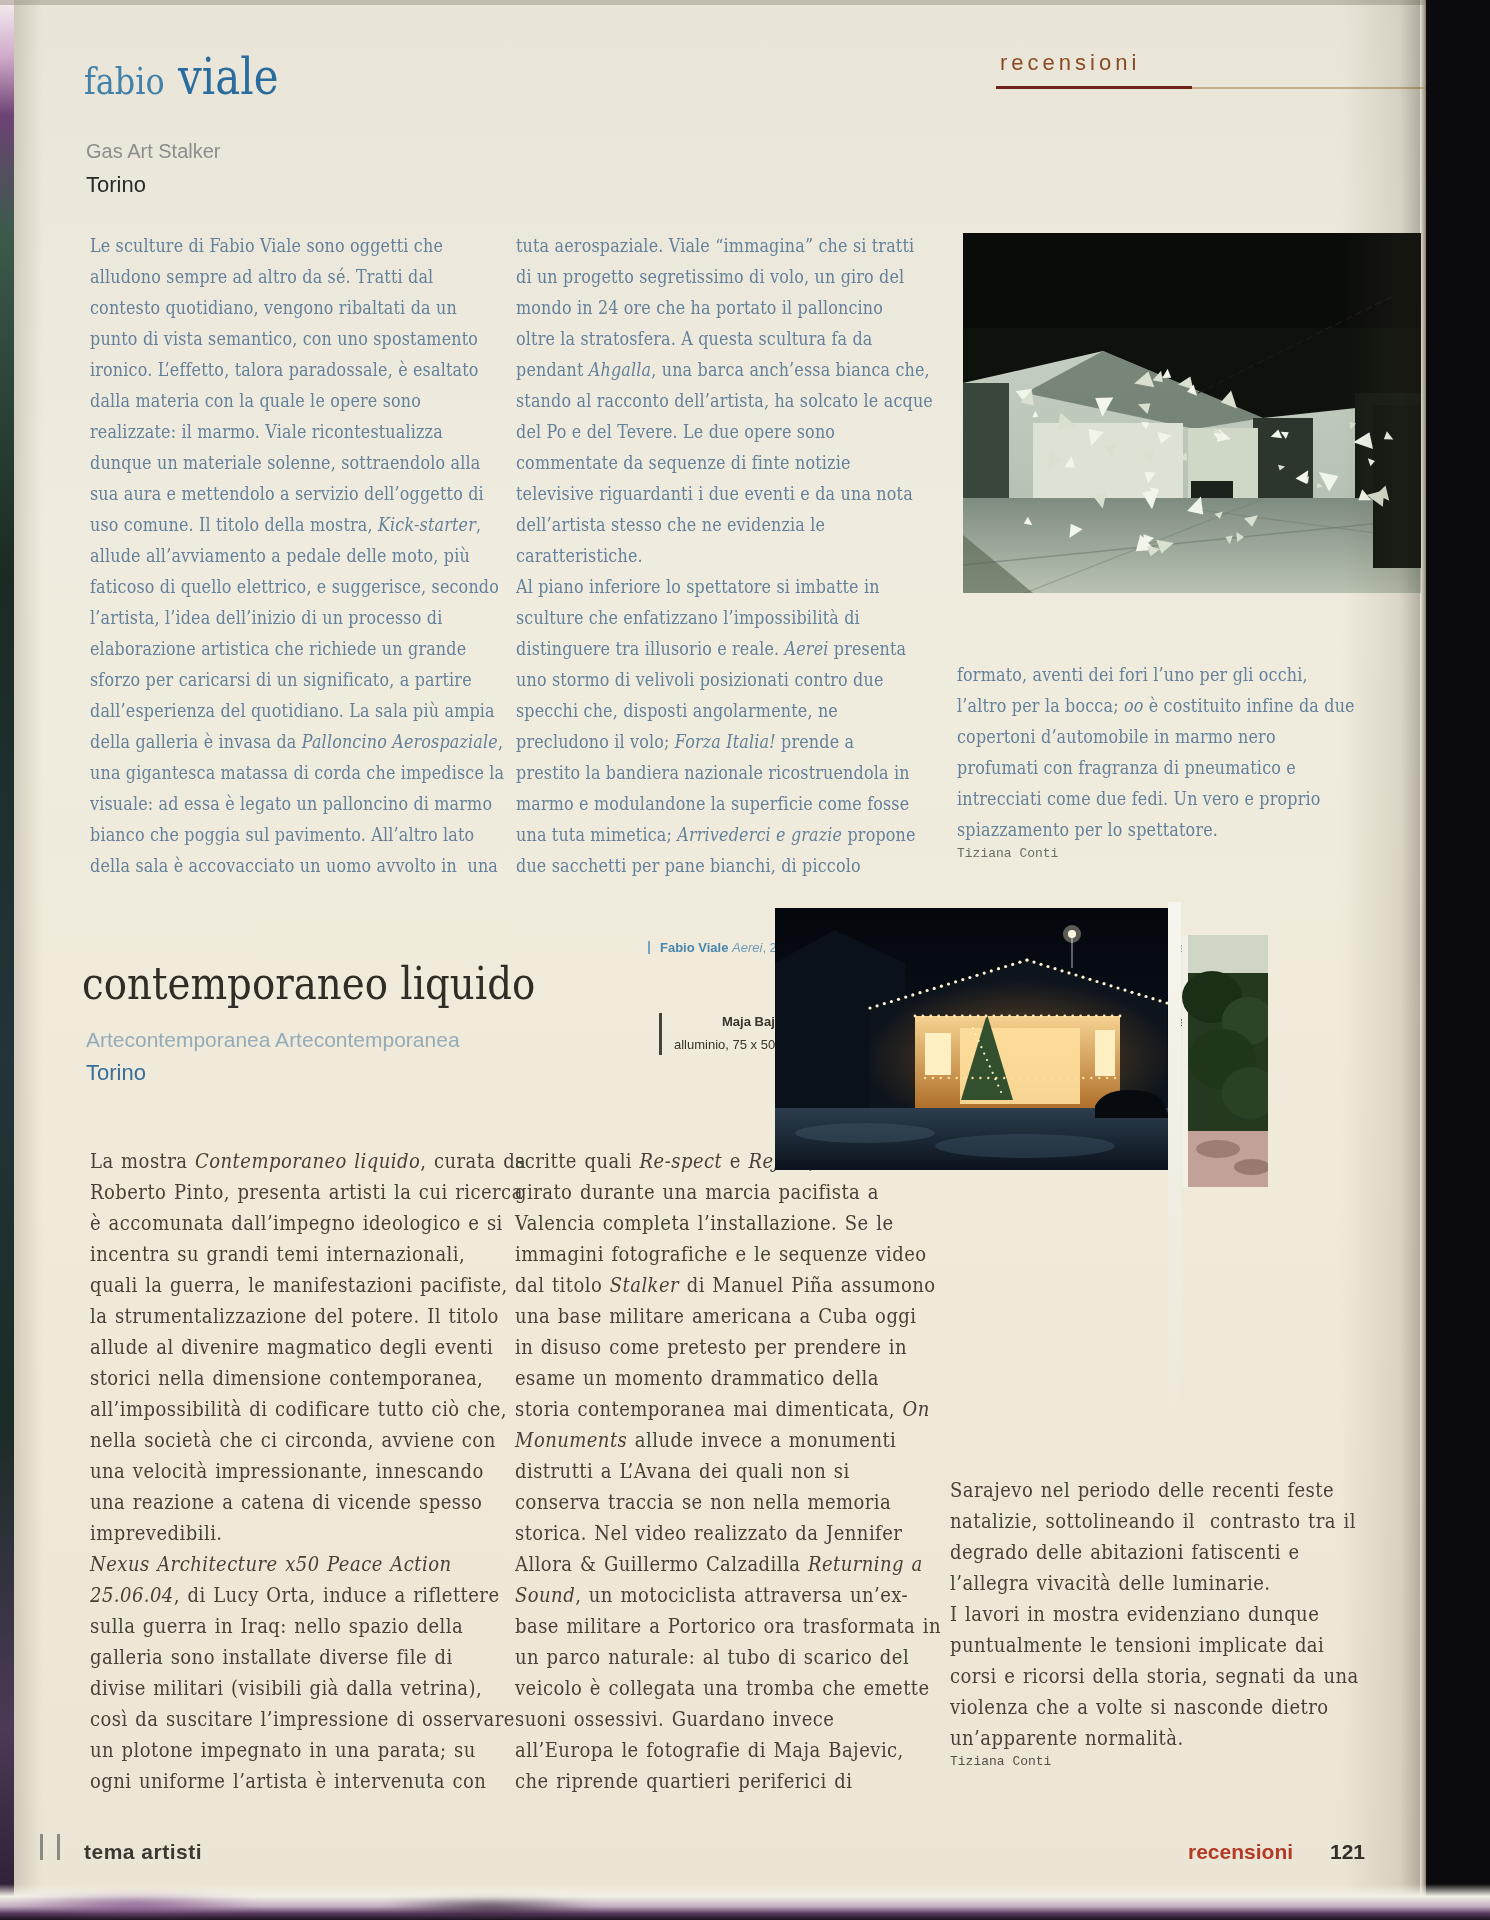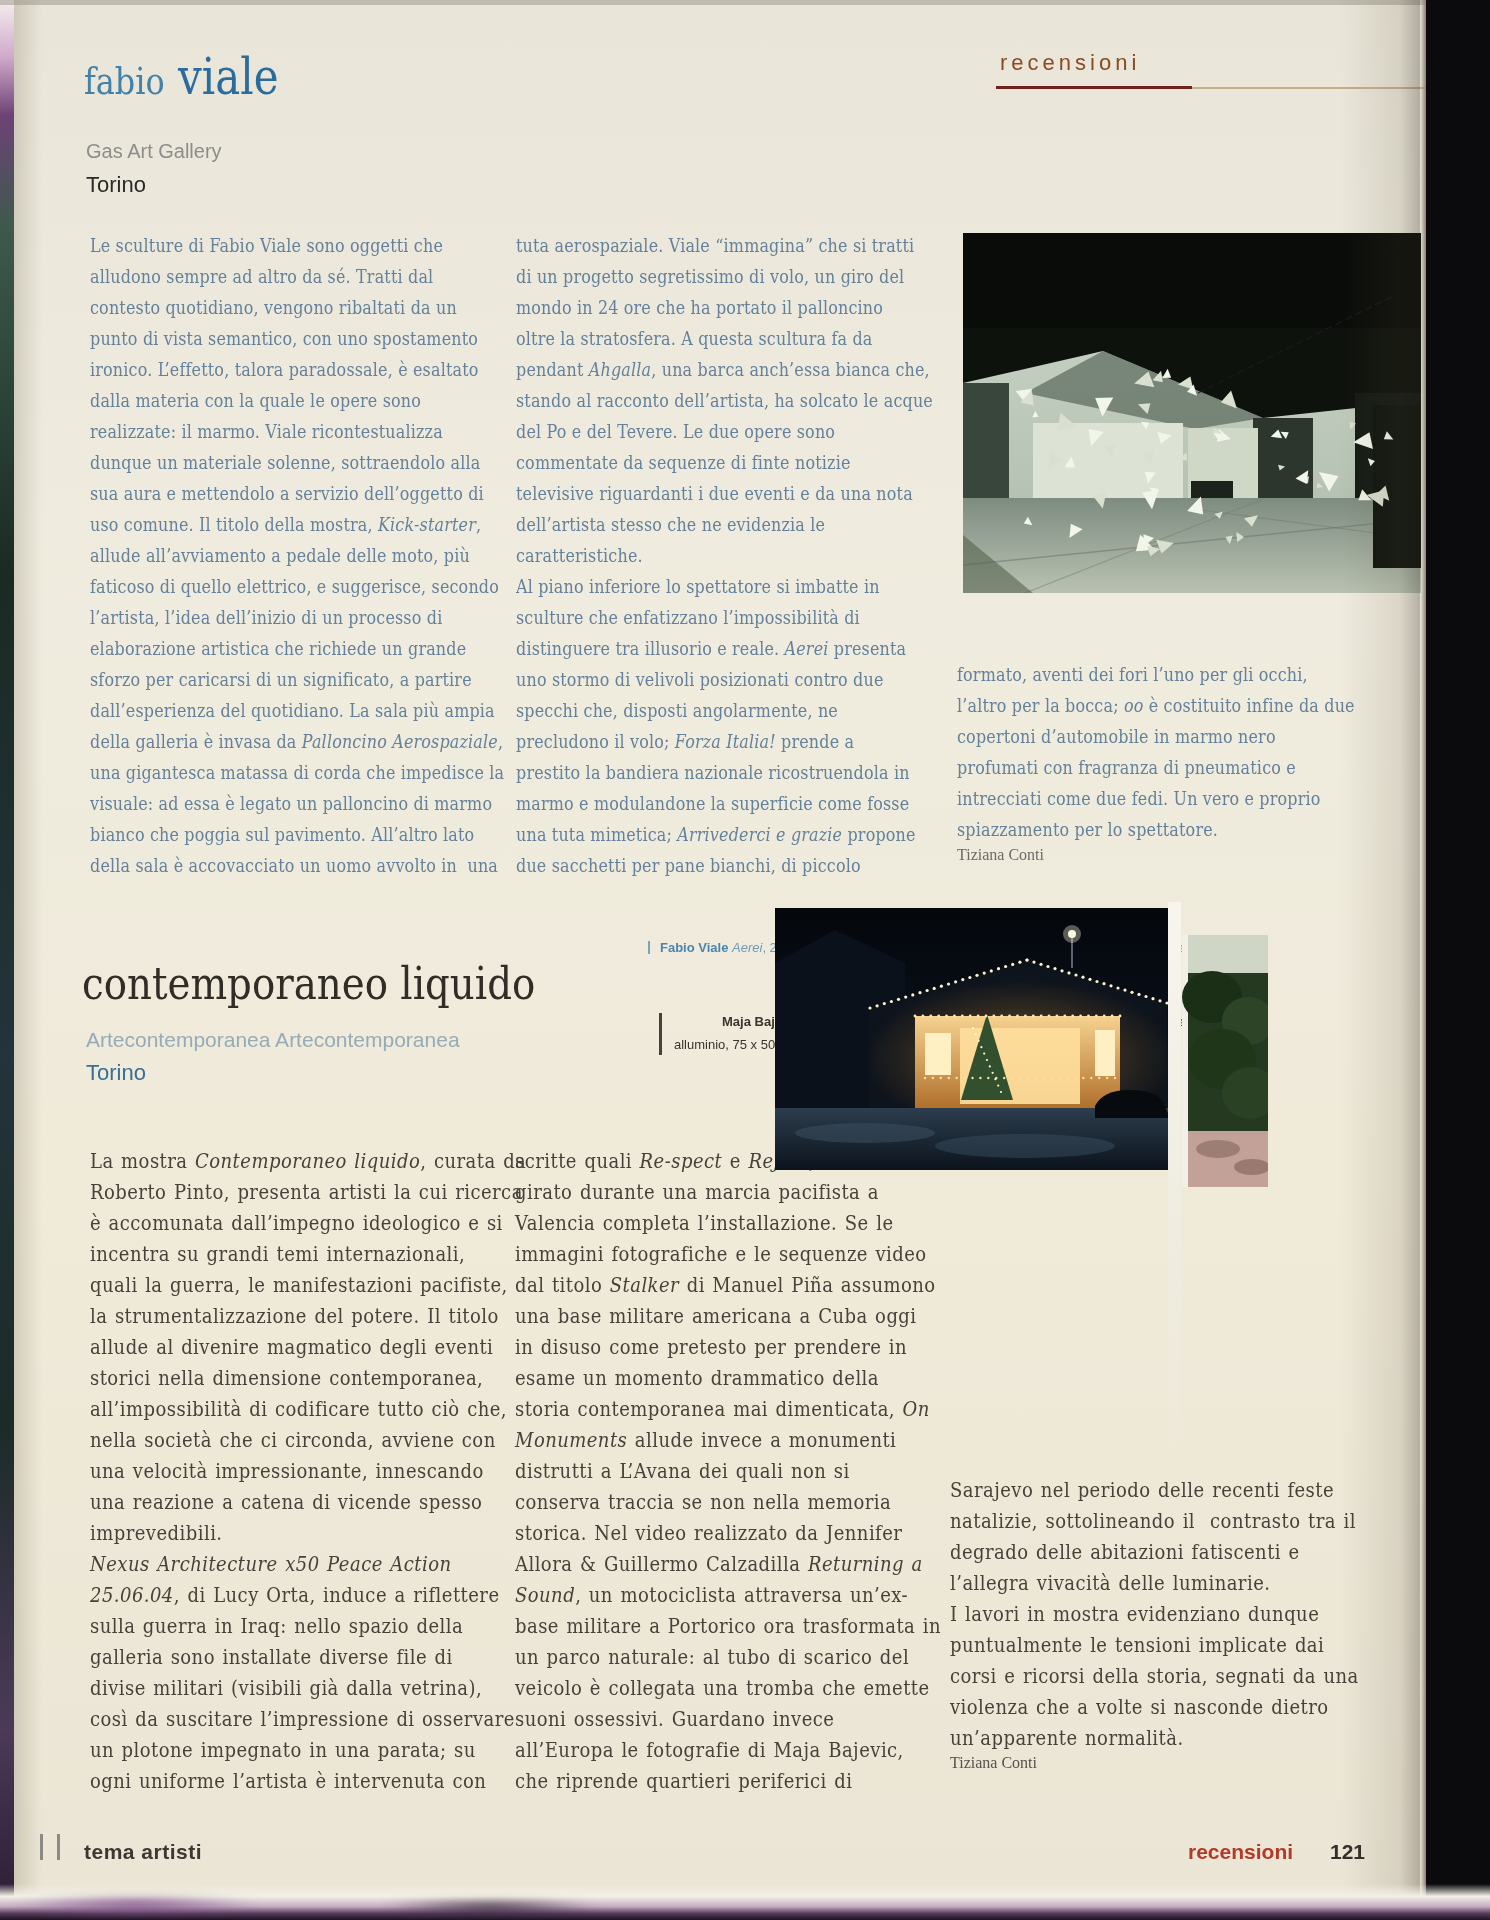--- a/index.html
+++ b/index.html
@@ -39,21 +39,21 @@
   
   .col{white-space:pre;transform-origin:0 0;}
   .a1col{font-size:19px;line-height:31px;color:#64809a;transform:scaleX(.84);letter-spacing:.2px;}
   .a2col{font-size:20px;line-height:31px;color:#474139;transform:scaleX(.9);letter-spacing:.5px;word-spacing:1.5px;}
   #a1-col1{left:90px;top:230px;}
   #a1-col2{left:516px;top:230px;}
   #a1-col3{left:957px;top:659px;}
   #a2-col1{left:90px;top:1146px;}
   #a2-col2{left:515px;top:1146px;}
   #a2-col3{left:950px;top:1475px;}
-  .byline{font-family:Liberation Serif, serif;font-size:16px;color:#6b6b66;}
+  .byline{font-family:Liberation Mono, monospace;font-size:13px;color:#6b6b66;}
   #a1-byline{left:957px;top:846px;}
   #a2-byline{left:950px;top:1754px;color:#56514a;}
 
   
   #photo1{left:963px;top:233px;width:458px;height:360px;}
   #photo2{left:775px;top:908px;width:395px;height:262px;}
   #fold-gap{left:1168px;top:902px;width:13px;height:560px;
     background:linear-gradient(180deg,#f7f5ed 0%,#efece0 60%,rgba(239,236,224,0) 100%);}
   #tree-strip{left:1182px;top:935px;width:86px;height:252px;}
 
@@ -86,21 +86,21 @@
 
   <div class="abs" id="left-strip"></div>
   <div class="abs" id="left-shadow"></div>
   <div class="abs" id="top-edge"></div>
 
   <div class="abs" id="rec-header">recensioni</div>
   <div class="abs" id="rule-dark"></div>
   <div class="abs" id="rule-tan"></div>
 
   <div class="abs" id="a1-title"><span class="first">fabio</span><span class="last"> <span>viale</span></span></div>
-  <div class="abs" id="a1-gallery">Gas Art Gallery</div>
+  <div class="abs" id="a1-gallery">Gas Art Stalker</div>
   <div class="abs" id="a1-city">Torino</div>
 
   <div class="abs col a1col" id="a1-col1"><div class="tl"><span>Le sculture di Fabio Viale sono oggetti che</span></div><div class="tl"><span>alludono sempre ad altro da sé. Tratti dal</span></div><div class="tl"><span>contesto quotidiano, vengono ribaltati da un</span></div><div class="tl"><span>punto di vista semantico, con uno spostamento</span></div><div class="tl"><span>ironico. L’effetto, talora paradossale, è esaltato</span></div><div class="tl"><span>dalla materia con la quale le opere sono</span></div><div class="tl"><span>realizzate: il marmo. Viale ricontestualizza</span></div><div class="tl"><span>dunque un materiale solenne, sottraendolo alla</span></div><div class="tl"><span>sua aura e mettendolo a servizio dell’oggetto di</span></div><div class="tl"><span>uso comune. Il titolo della mostra, </span><i>Kick-starter</i><span>,</span></div><div class="tl"><span>allude all’avviamento a pedale delle moto, più</span></div><div class="tl"><span>faticoso di quello elettrico, e suggerisce, secondo</span></div><div class="tl"><span>l’artista, l’idea dell’inizio di un processo di</span></div><div class="tl"><span>elaborazione artistica che richiede un grande</span></div><div class="tl"><span>sforzo per caricarsi di un significato, a partire</span></div><div class="tl"><span>dall’esperienza del quotidiano. La sala più ampia</span></div><div class="tl"><span>della galleria è invasa da </span><i>Palloncino Aerospaziale</i><span>,</span></div><div class="tl"><span>una gigantesca matassa di corda che impedisce la</span></div><div class="tl"><span>visuale: ad essa è legato un palloncino di marmo</span></div><div class="tl"><span>bianco che poggia sul pavimento. All’altro lato</span></div><div class="tl"><span>della sala è accovacciato un uomo avvolto in  una</span></div></div>
   <div class="abs col a1col" id="a1-col2"><div class="tl"><span>tuta aerospaziale. Viale “immagina” che si tratti</span></div><div class="tl"><span>di un progetto segretissimo di volo, un giro del</span></div><div class="tl"><span>mondo in 24 ore che ha portato il palloncino</span></div><div class="tl"><span>oltre la stratosfera. A questa scultura fa da</span></div><div class="tl"><span>pendant </span><i>Ahgalla</i><span>, una barca anch’essa bianca che,</span></div><div class="tl"><span>stando al racconto dell’artista, ha solcato le acque</span></div><div class="tl"><span>del Po e del Tevere. Le due opere sono</span></div><div class="tl"><span>commentate da sequenze di finte notizie</span></div><div class="tl"><span>televisive riguardanti i due eventi e da una nota</span></div><div class="tl"><span>dell’artista stesso che ne evidenzia le</span></div><div class="tl"><span>caratteristiche.</span></div><div class="tl"><span>Al piano inferiore lo spettatore si imbatte in</span></div><div class="tl"><span>sculture che enfatizzano l’impossibilità di</span></div><div class="tl"><span>distinguere tra illusorio e reale. </span><i>Aerei</i><span> presenta</span></div><div class="tl"><span>uno stormo di velivoli posizionati contro due</span></div><div class="tl"><span>specchi che, disposti angolarmente, ne</span></div><div class="tl"><span>precludono il volo; </span><i>Forza Italia!</i><span> prende a</span></div><div class="tl"><span>prestito la bandiera nazionale ricostruendola in</span></div><div class="tl"><span>marmo e modulandone la superficie come fosse</span></div><div class="tl"><span>una tuta mimetica; </span><i>Arrivederci e grazie</i><span> propone</span></div><div class="tl"><span>due sacchetti per pane bianchi, di piccolo</span></div></div>
   <div class="abs col a1col" id="a1-col3"><div class="tl"><span>formato, aventi dei fori l’uno per gli occhi,</span></div><div class="tl"><span>l’altro per la bocca; </span><i>oo</i><span> è costituito infine da due</span></div><div class="tl"><span>copertoni d’automobile in marmo nero</span></div><div class="tl"><span>profumati con fragranza di pneumatico e</span></div><div class="tl"><span>intrecciati come due fedi. Un vero e proprio</span></div><div class="tl"><span>spiazzamento per lo spettatore.</span></div></div>
   <div class="abs byline" id="a1-byline">Tiziana Conti</div>
 
   <svg class="abs" id="photo1" viewBox="0 0 458 360" preserveAspectRatio="none">
     <defs>
       <linearGradient id="wallG" x1="0" y1="0" x2="0" y2="1">

